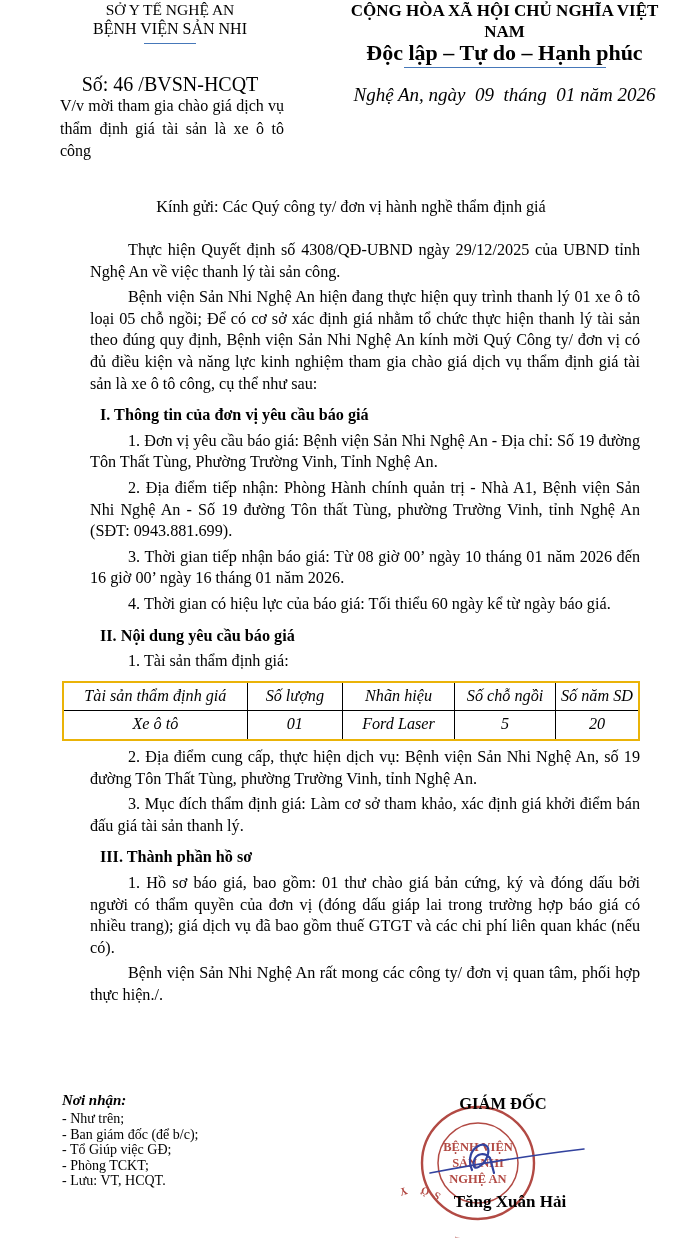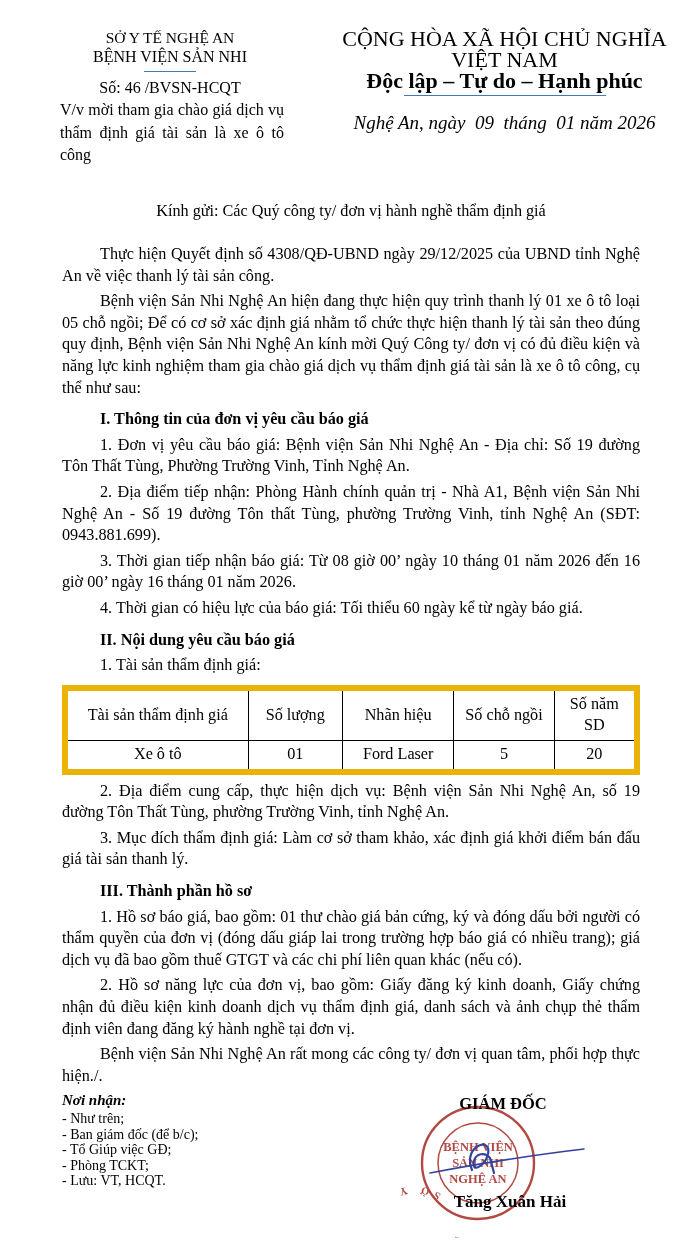--- a/index.html
+++ b/index.html
@@ -9,51 +9,51 @@
     width: 700px;
     height: 1244px;
     background: #ffffff;
     font-family: "Liberation Serif", "DejaVu Serif", serif;
     color: #000000;
     overflow: hidden;
   }
   
   .header {
     display: flex;
-    padding-top: 28px;
+    padding-top: 0;
     gap: 47px;
   }
   .header-left {
     width: 240px;
     margin-left: 50px;
     text-align: center;
     flex-shrink: 0;
   }
   .header-right {
     flex: 1;
     text-align: center;
     margin-right: 28px;
   }
   .org-parent { font-size: 15.5px; line-height: 19px; }
   .org-name { font-size: 16px; font-weight: normal; line-height: 20px; }
   .rule-short {
     width: 52px; height: 0;
     border-bottom: 1.6px solid #4678b9;
     margin: 4px auto 0 auto;
   }
-  .doc-number { font-size: 16px; margin-top: 6px; line-height: 20px; }
+  .doc-number { font-size: 20px; margin-top: 30px; line-height: 20px; }
   .doc-subject {
     font-size: 16px;
     line-height: 22.5px;
     text-align: justify;
     text-align-last: left;
     margin-top: 1px;
     padding: 0 6px 0 10px;
   }
-  .national-title { font-size: 22px; font-weight: normal; line-height: 21px; }
+  .national-title { font-size: 17px; font-weight: bold; line-height: 21px; }
   .national-motto { font-size: 22px; font-weight: bold; line-height: 22px; }
   .rule-long {
     width: 202px; height: 0;
     border-bottom: 1.6px solid #4678b9;
     margin: 3px auto 0 auto;
   }
   .place-date {
     font-size: 19px;
     font-style: italic;
     margin-top: 16px;
@@ -67,20 +67,21 @@
   }
   .salutation {
     text-align: center;
     margin-top: 34px;
     margin-bottom: 0;
   }
   .para {
     text-align: justify;
     text-indent: 38px;
     margin-top: 4px;
+    margin-left: 28px;
   }
   .para.first { margin-top: 22px; }
   .heading {
     font-weight: bold;
     text-indent: 38px;
     margin-top: 10px;
   }
   
   .asset-table {
     width: 100%;
@@ -88,21 +89,21 @@
     margin: 8px 0 6px 0;
     font-size: 16.2px;
   }
   .asset-table th, .asset-table td {
     border: 1px solid #000;
     text-align: center;
     font-weight: normal;
     padding: 3px 4px;
     height: 29px;
   }
-  .asset-table { border: 6px solid #eab308; }
+  .asset-table { border: 2px solid #eab308; font-style: italic; }
   .col-asset { width: 32%; }
   .col-qty { width: 16.5%; }
   .col-brand { width: 19.5%; }
   .col-seats { width: 17.5%; }
   .col-years { width: 14.5%; }
   
   .footer {
     position: absolute;
     left: 0; top: 1086px;
     width: 700px; height: 158px;
@@ -207,21 +208,20 @@
         <td>20</td>
       </tr>
     </tbody>
       </table>
 
     <p class="para">2. Địa điểm cung cấp, thực hiện dịch vụ: Bệnh viện Sản Nhi Nghệ An, số 19 đường Tôn Thất Tùng, phường Trường Vinh, tỉnh Nghệ An.</p>
     <p class="para">3. Mục đích thẩm định giá: Làm cơ sở tham khảo, xác định giá khởi điểm bán đấu giá tài sản thanh lý.</p>
 
     <p class="heading">III. Thành phần hồ sơ</p>
     <p class="para">1. Hồ sơ báo giá, bao gồm: 01 thư chào giá bản cứng, ký và đóng dấu bởi người có thẩm quyền của đơn vị (đóng dấu giáp lai trong trường hợp báo giá có nhiều trang); giá dịch vụ đã bao gồm thuế GTGT và các chi phí liên quan khác (nếu có).</p>
-    <p class="para">2. Hồ sơ năng lực của đơn vị, bao gồm: Giấy đăng ký kinh doanh, Giấy chứng nhận đủ điều kiện kinh doanh dịch vụ thẩm định giá, danh sách và ảnh chụp thẻ thẩm định viên đang đăng ký hành nghề tại đơn vị.</p>
 
     <p class="para">Bệnh viện Sản Nhi Nghệ An rất mong các công ty/ đơn vị quan tâm, phối hợp thực hiện./.</p>
   </div>
 
   <div class="footer">
     <div class="recipients">
       <div class="recipients-label">Nơi nhận:</div>
       <div class="recipient-line">- Như trên;</div>
       <div class="recipient-line">- Ban giám đốc (để b/c);</div>
       <div class="recipient-line">- Tổ Giúp việc GĐ;</div>

